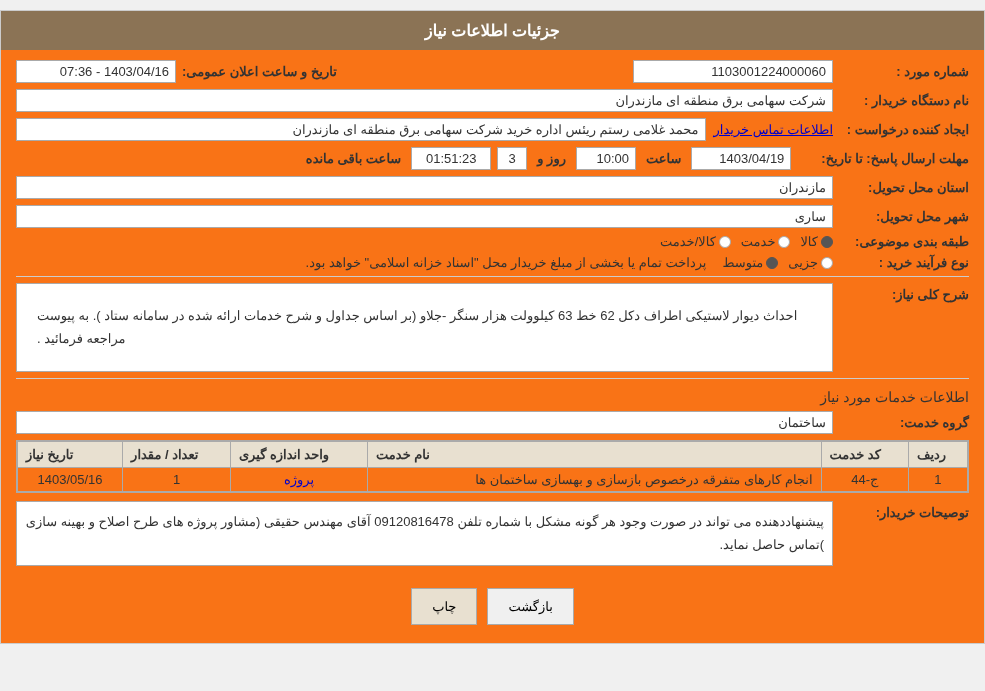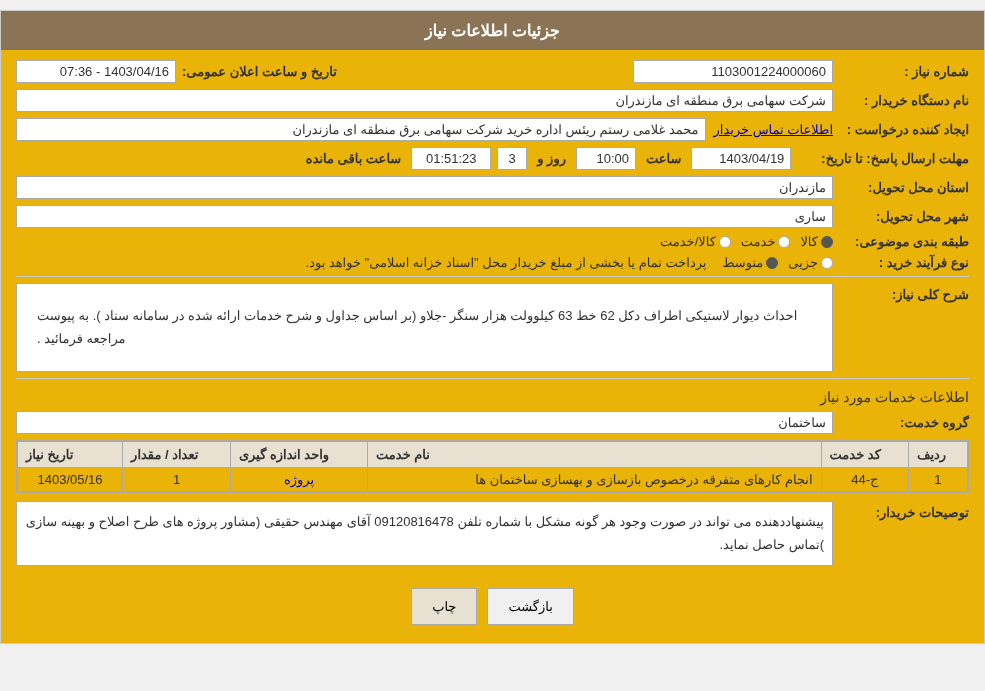--- a/index.html
+++ b/index.html
@@ -6,21 +6,21 @@
     body {
       font-family: Tahoma, Arial, sans-serif;
       font-size: 13px;
       background: #f0f0f0;
       direction: rtl;
       color: #333;
     }
     .page-wrapper {
       max-width: 985px;
       margin: 10px auto;
-      background: #eab308;
+      background: #f97316;
       border: 1px solid #ccc;
     }
     .page-header {
       background: #8B7355;
       color: #fff;
       text-align: center;
       padding: 10px;
       font-size: 16px;
       font-weight: bold;
     }
@@ -161,21 +161,21 @@
 
 <div class="page-wrapper">
 
   <div class="page-header">
     <span>جزئیات اطلاعات نیاز</span>
   </div>
 
   <div class="content">
 
     <div class="row-flex">
-      <span class="label">شماره نیاز :</span>
+      <span class="label">شماره مورد :</span>
       <div class="value-box-fixed" style="min-width:200px;">1103001224000060</div>
       <span style="flex:1;"></span>
       <span class="label">تاریخ و ساعت اعلان عمومی:</span>
       <div class="value-box-fixed" style="min-width:160px;">1403/04/16 - 07:36</div>
     </div>
 
     <div class="row-flex">
       <span class="label">نام دستگاه خریدار :</span>
       <div class="value-box">شرکت سهامی برق منطقه ای مازندران</div>
     </div>

